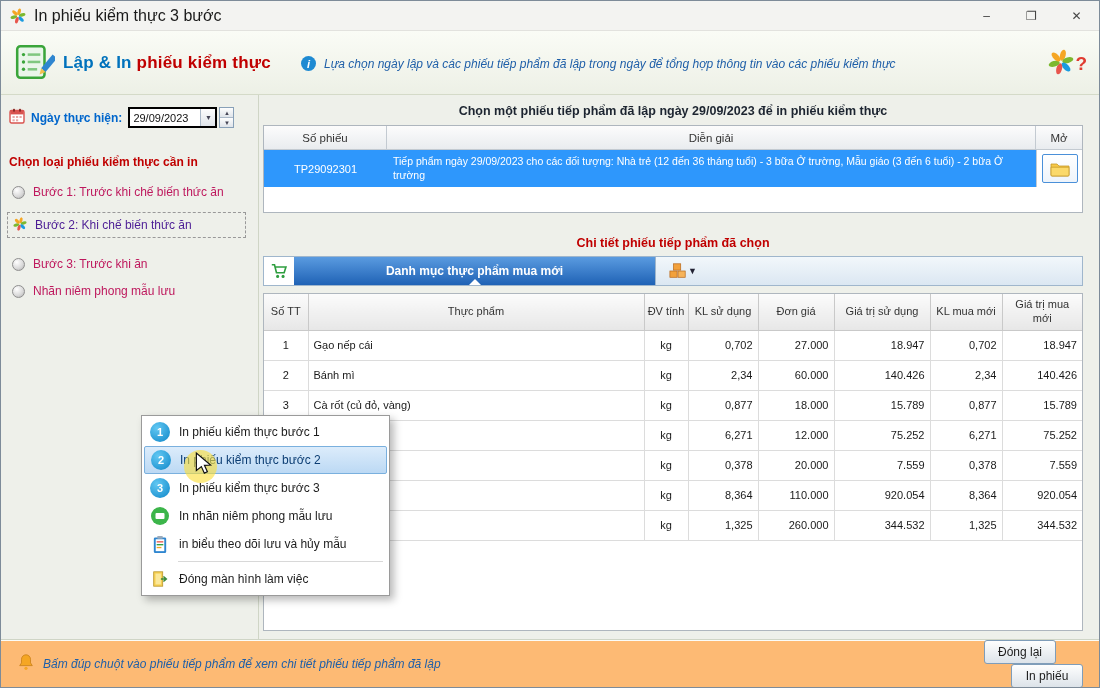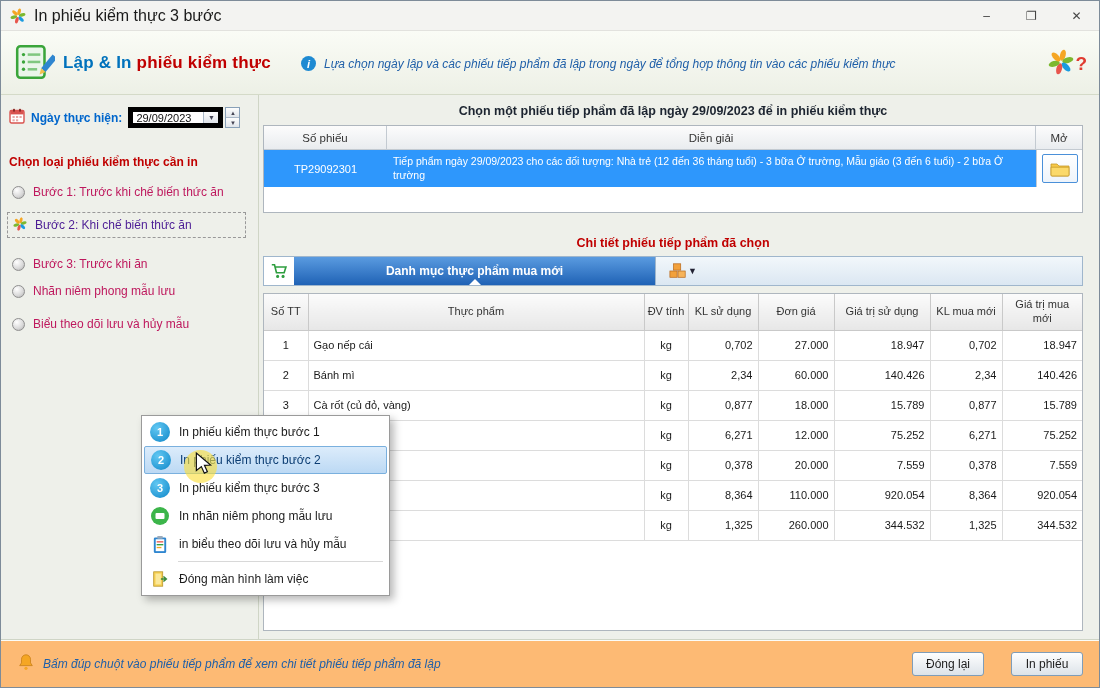--- a/index.html
+++ b/index.html
@@ -22,21 +22,21 @@
   .info-row{position:absolute;left:300px;top:25px;display:flex;align-items:center;gap:8px;}
   .info-icon{width:15px;height:15px;border-radius:50%;background:#1e8ad2;color:#fff;font-size:11px;font-weight:bold;font-style:italic;display:flex;align-items:center;justify-content:center;flex:0 0 15px;}
   .info-text{font-size:12px;font-style:italic;color:#1f5fa8;max-width:660px;}
   .help-box{position:absolute;right:12px;top:18px;display:flex;align-items:center;}
   .help-mark{color:#e03c31;font-size:19px;font-weight:bold;margin-left:1px;}
 
   
   .sidebar{position:absolute;top:94px;left:0;width:258px;bottom:48px;background:#eef0ea;border-right:1px solid #cfd5c6;}
   .date-row{position:absolute;top:12px;left:8px;display:flex;align-items:center;}
   .date-label{margin-left:6px;font-size:12px;font-weight:bold;color:#0066cc;}
-  .date-combo{margin-left:6px;display:flex;align-items:stretch;height:21px;border:5px solid #000000;background:#bef264;}
+  .date-combo{margin-left:6px;display:flex;align-items:stretch;height:21px;border:2px solid #000000;background:#bef264;}
   .date-input{width:70px;border:0;outline:0;font-size:11px;padding:0 3px;color:#111;background:#fff;}
   .combo-arrow{width:15px;background:linear-gradient(#fdfdfd,#dfe4ea);border-left:1px solid #aab8c8;font-size:7px;display:flex;align-items:center;justify-content:center;color:#445;}
   .date-spin{margin-left:2px;display:flex;flex-direction:column;width:15px;height:21px;border:1px solid #88a0b8;background:#fff;}
   .spin-btn{flex:1;font-size:6px;display:flex;align-items:center;justify-content:center;background:linear-gradient(#fdfdfd,#dfe4ea);color:#445;}
   .spin-btn + .spin-btn{border-top:1px solid #aab8c8;}
   .side-title{position:absolute;top:60px;left:8px;font-size:12px;font-weight:bold;color:#c00000;}
   .option{position:absolute;left:6px;right:12px;height:26px;display:flex;align-items:center;gap:8px;padding:0 5px;font-size:12px;color:#be185d;}
   .option .radio{width:13px;height:13px;border-radius:50%;border:1px solid #8f8f8f;background:radial-gradient(circle at 35% 30%,#fff,#d8d8d8 60%,#ababab);flex:0 0 13px;}
   .option.selected{border:1px dashed #999;color:#4c1d95;}
 
@@ -71,21 +71,21 @@
   table.food th:last-child,table.food td:last-child{border-right:0;}
   table.food td{height:30px;border:1px solid #dcdcdc;font-size:11px;color:#1a1a1a;padding:0 5px;background:#fff;}
   td.num{text-align:right;}
   td.ctr{text-align:center;}
   td.tt{text-align:center;}
   td.tt-current{background:#f6bf62;text-align:center;border-color:#c9c9c9;}
 
   
   .footer{position:absolute;left:0;right:0;bottom:0;height:48px;background:#fdba74;border-top:1px solid #cfd5c6;box-shadow:inset 0 1px 0 #fbfcf8;display:flex;align-items:center;padding:0 16px;}
   .hint{margin-left:8px;font-size:12px;font-style:italic;color:#1f5fa8;}
-  .btn-wrap{margin-left:auto;display:flex;}
+  .btn-wrap{margin-left:auto;display:flex;flex-direction:column;}
   .btn{width:72px;height:24px;border:1px solid #7f9db9;border-radius:3px;background:linear-gradient(#fefefe,#dde3e9);font-size:12px;color:#1d1d1d;display:flex;align-items:center;justify-content:center;cursor:default;}
   .btn.print{margin-left:27px;}
 
   
   .menu{position:absolute;left:140px;top:414px;width:249px;background:#fff;border:1px solid #9a9a9a;box-shadow:4px 4px 8px rgba(0,0,0,.28);padding:2px;z-index:50;}
   .mi{height:28px;display:flex;align-items:center;gap:9px;padding:0 6px;font-size:12px;color:#1c1c1c;}
   .mi.hl{background:linear-gradient(#dcecfb,#bcd9f4);border:1px solid #7ab0de;border-radius:2px;color:#0b3d73;}
   .mi-badge{width:20px;height:20px;border-radius:50%;background:radial-gradient(circle at 35% 30%,#62c8f3,#0e86c8);color:#fff;font-size:11px;font-weight:bold;display:flex;align-items:center;justify-content:center;flex:0 0 20px;}
   .mi-ico{width:20px;display:flex;align-items:center;justify-content:center;flex:0 0 20px;}
   .menu-sep{height:1px;background:#d8d8d8;margin:3px 4px 3px 34px;}
@@ -208,24 +208,20 @@
       <span>Bước 2: Khi chế biến thức ăn</span>
     </div>
     <div class="option" style="top:150px;align-items:flex-end;">
       <span class="radio"></span>
       <span>Bước 3: Trước khi ăn</span>
     </div>
     <div class="option" style="top:183px;">
       <span class="radio"></span>
       <span>Nhãn niêm phong mẫu lưu</span>
     </div>
-    <div class="option" style="top:216px;">
-      <span class="radio"></span>
-      <span>Biểu theo dõi lưu và hủy mẫu</span>
-    </div>
   </div>
 
   <div class="main">
     <div class="receipt-title">Chọn một phiếu tiếp phẩm đã lập ngày 29/09/2023 để in phiếu kiểm thực</div>
 
     <div class="receipt-panel">
       <div class="rt-head">
         <div class="c rt-c1">Số phiếu</div>
         <div class="c rt-c2">Diễn giải</div>
         <div class="c rt-c3">Mở</div>

